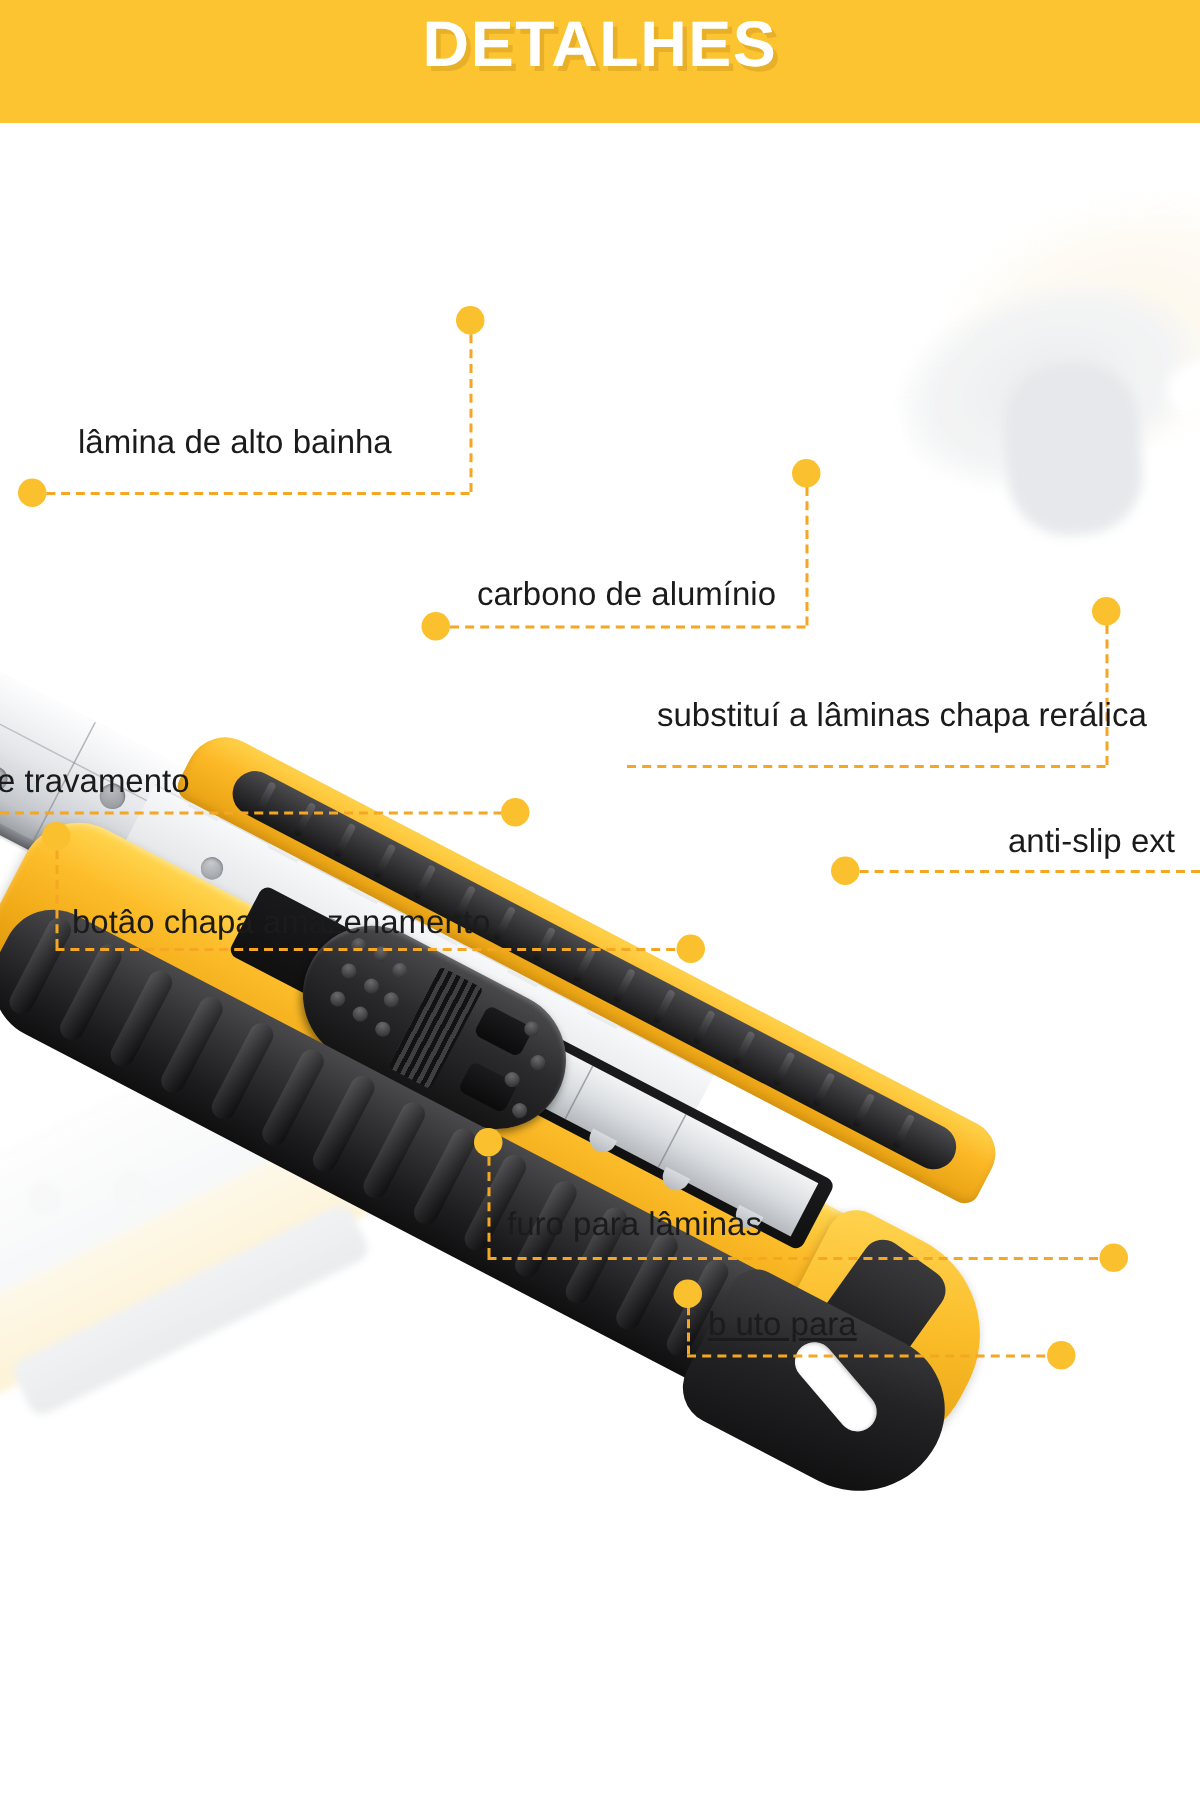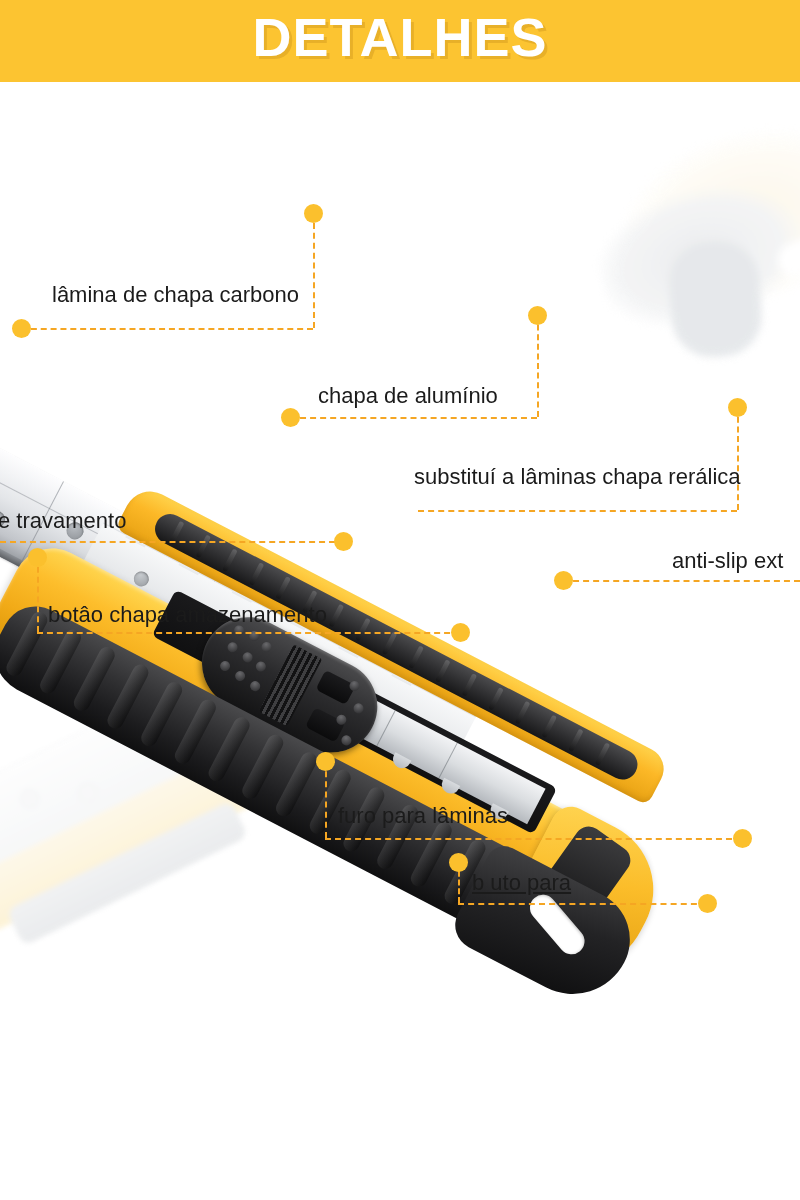--- a/index.html
+++ b/index.html
@@ -25,21 +25,21 @@
     left: 0; top: 0;
     width: 800px;
     height: 82px;
     background: #fcc431;
   }
   #header-title {
     position: absolute;
     left: 0; top: 6px;
     width: 800px;
     text-align: center;
-    font-size: 54px;
+    font-size: 43px;
     font-weight: bold;
     letter-spacing: 1px;
     color: #ffffff;
     text-shadow: 3px 3px 0 rgba(185,130,20,0.30);
     font-family: "Liberation Sans", sans-serif;
   }
 
   
   #product-stage {
     position: absolute;
@@ -501,36 +501,36 @@
     </div>
   </div>
 
   <div id="callouts">
 
     <div class="callout">
       <div class="dash-v" style="left:313px; top:213px; height:115px;"></div>
       <div class="dash-h" style="left:21px; top:328px; width:292px;"></div>
       <div class="dot" style="left:313px; top:213px;"></div>
       <div class="dot" style="left:21px; top:328px;"></div>
-      <div class="callout-label" style="left:52px; top:282px;">lâmina de chapa carbono</div>
+      <div class="callout-label" style="left:52px; top:282px;">lâmina de alto bainha</div>
     </div>
 
     <div class="callout">
       <div class="dash-v" style="left:537px; top:315px; height:102px;"></div>
       <div class="dash-h" style="left:290px; top:417px; width:247px;"></div>
       <div class="dot" style="left:537px; top:315px;"></div>
       <div class="dot" style="left:290px; top:417px;"></div>
-      <div class="callout-label" style="left:318px; top:383px;">chapa de alumínio</div>
+      <div class="callout-label" style="left:318px; top:383px;">carbono de alumínio</div>
     </div>
 
     <div class="callout">
       <div class="dash-v" style="left:737px; top:407px; height:103px;"></div>
       <div class="dash-h" style="left:418px; top:510px; width:319px;"></div>
       <div class="dot" style="left:737px; top:407px;"></div>
-      <div class="callout-label" style="left:414px; top:464px;text-align:center;">substituí a lâminas chapa rerálica</div>
+      <div class="callout-label" style="left:438px; top:464px;text-align:center;">substituí a lâminas chapa rerálica</div>
     </div>
 
     <div class="callout">
       <div class="dash-h" style="left:0px; top:541px; width:345px;"></div>
       <div class="dot" style="left:343px; top:541px;"></div>
       <div class="callout-label" style="left:-2px; top:508px;">e travamento</div>
     </div>
 
     <div class="callout">
       <div class="dash-h" style="left:563px; top:580px; width:237px;"></div>

